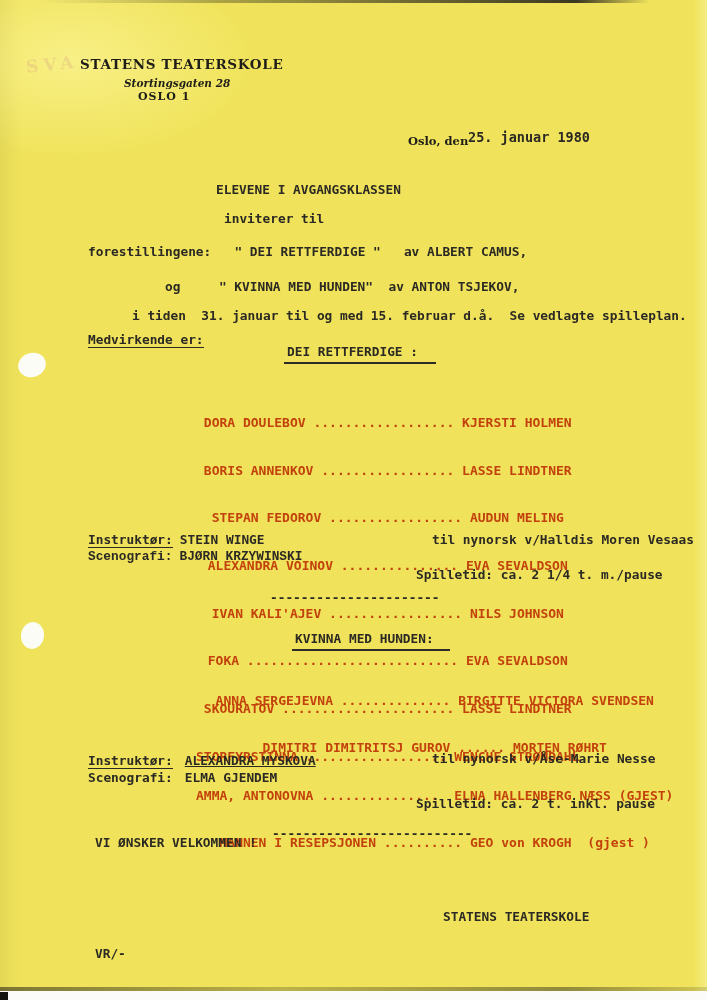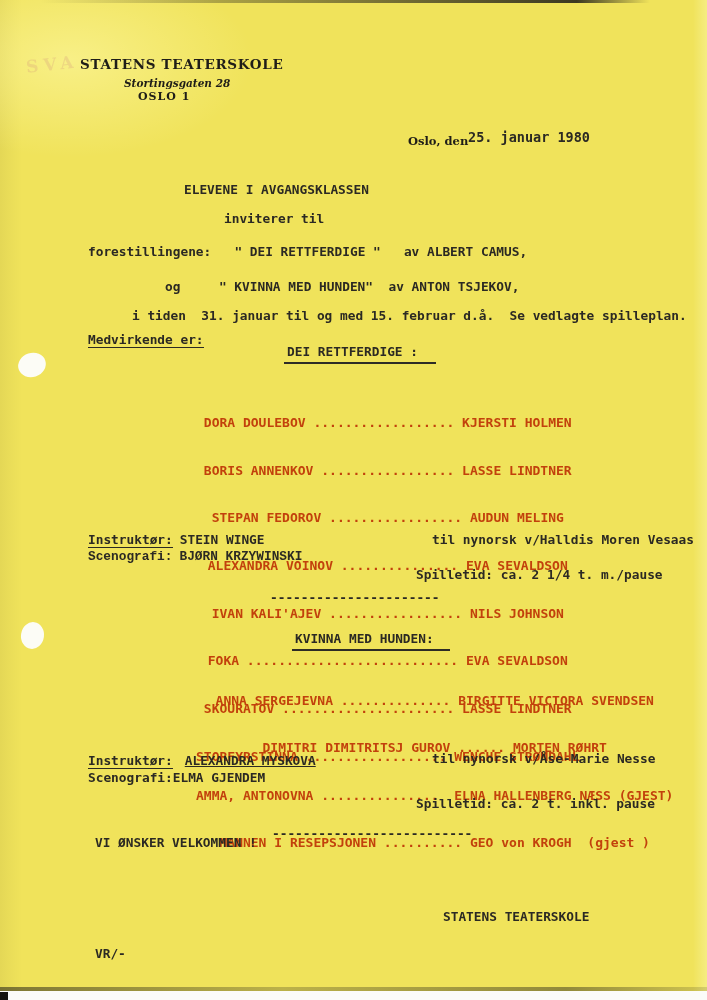--- a/index.html
+++ b/index.html
@@ -43,21 +43,21 @@
   <div class="hole" style="left:18px;top:353px;width:28px;height:24px;transform:rotate(-18deg);"></div>
   <div class="hole" style="left:21px;top:622px;width:23px;height:27px;transform:rotate(8deg);"></div>
 
   <div class="serif" style="left:80px;top:56px;font-size:13.5px;font-weight:700;letter-spacing:0.7px;">STATENS TEATERSKOLE</div>
   <div class="serif" style="left:124px;top:77px;font-size:10.5px;font-weight:700;font-style:italic;">Stortingsgaten 28</div>
   <div class="serif" style="left:138px;top:90px;font-size:11px;font-weight:700;letter-spacing:1px;">OSLO 1</div>
 
   <div class="serif" style="left:408px;top:134px;font-size:11.5px;font-weight:700;">Oslo, den</div>
   <div class="typed typed-sm" style="left:468px;top:129px;">25. januar 1980</div>
 
-  <div class="typed" style="left:184px;top:181px;">ELEVENE I AVGANGSKLASSEN</div>
+  <div class="typed" style="left:216px;top:181px;">ELEVENE I AVGANGSKLASSEN</div>
   <div class="typed" style="left:224px;top:210px;">inviterer til</div>
   <div class="typed" style="left:88px;top:243px;">forestillingene:   " DEI RETTFERDIGE "   av ALBERT CAMUS,</div>
   <div class="typed" style="left:165px;top:278px;">og     " KVINNA MED HUNDEN"  av ANTON TSJEKOV,</div>
   <div class="typed" style="left:88px;top:307px;margin-left:44px;">i tiden  31. januar til og med 15. februar d.å.  Se vedlagte spilleplan.</div>
   <div class="typed" style="left:88px;top:331px;"><span class="u">Medvirkende er:</span></div>
 
   <div class="typed" style="left:287px;top:343px;">DEI RETTFERDIGE :</div>
   <div class="rule" style="left:284px;top:362px;width:152px;"></div>
 
   <div class="castblock" style="left:196px;top:385px;">
@@ -81,21 +81,21 @@
   <div class="rule" style="left:292px;top:649px;width:158px;"></div>
 
   <div class="castblock cast2" style="left:196px;top:663px;">
     <div>ANNA SERGEJEVNA .............. BIRGITTE VICTORA SVENDSEN</div>
     <div>DIMITRI DIMITRITSJ GUROV ...... MORTEN RØHRT</div>
     <div>AMMA, ANTONOVNA ...............  ELNA HALLENBERG NÆSS (GJEST)</div>
     <div>MANNEN I RESEPSJONEN .......... GEO von KROGH  (gjest )</div>
   </div>
 
   <div class="typed" style="left:88px;top:752px;"><span class="u">Instruktør:</span><span style="margin-left:12px;text-decoration:underline;">ALEXANDRA MYSKOVA</span></div>
-  <div class="typed" style="left:88px;top:769px;"><span>Scenografi:</span><span style="margin-left:0;">ELMA GJENDEM</span></div>
+  <div class="typed" style="left:88px;top:769px;"><span>Scenografi:</span><span style="margin-left:12px;">ELMA GJENDEM</span></div>
   <div class="typed" style="left:432px;top:750px;">til nynorsk v/Åse-Marie Nesse</div>
   <div class="typed" style="left:416px;top:795px;">Spilletid: ca. 2 t. inkl. pause</div>
   <div class="typed" style="left:272px;top:825px;">--------------------------</div>
 
   <div class="typed" style="left:95px;top:834px;">VI ØNSKER VELKOMMEN !</div>
   <div class="typed" style="left:443px;top:908px;">STATENS TEATERSKOLE</div>
   <div class="typed" style="left:95px;top:945px;">VR/-</div>
 
   <div class="bottomshadow"></div>
   <div class="bottomstrip"></div>

